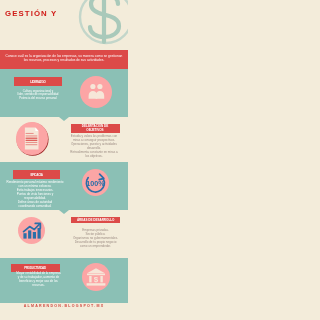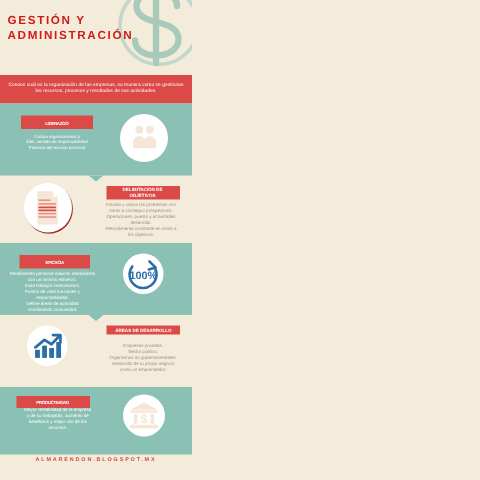--- a/index.html
+++ b/index.html
@@ -29,21 +29,21 @@
              text-align:center;}
 
   
   .rhead{position:absolute;background:#DC4A48;}
   .rhead span{display:block;color:#fff;font-weight:bold;text-align:center;
               font-size:3.05px;line-height:4.1px;letter-spacing:-0.02px;}
   .rbody{position:absolute;color:#9d8d84;font-size:3.0px;line-height:3.85px;
          text-align:center;}
 
   
-  .icon{position:absolute;border-radius:50%;background:#ffffff;}
+  .icon{position:absolute;border-radius:50%;background:#fca5a5;}
   .icon svg{position:absolute;left:0;top:0;}
 
   .footer{position:absolute;left:0;width:128px;text-align:center;color:#D04A42;
           font-size:3.6px;letter-spacing:1.25px;font-weight:bold;}
 </style>
 </head>
 <body>
 
 <div class="page">
 
@@ -57,21 +57,20 @@
 
   <svg class="wm" style="left:74px;top:-14px;" width="60" height="62" viewBox="0 0 60 62">
     <circle cx="32" cy="31" r="26" fill="none" stroke="#C3D6CA" stroke-width="2.4"></circle>
     <path d="M30 6 L30 56" stroke="#A9C9BA" stroke-width="4.2" fill="none" stroke-linecap="round"></path>
     <path d="M44 18 C44 11 37 9 30 9 C23 9 17 12 17 18 C17 24 23 27 30 28.5
              C38 30.5 45 33 45 40 C45 47 38 51 30 51 C22 51 16 47 16 41" fill="none" stroke="#A9C9BA" stroke-width="4.2" stroke-linecap="round"></path>
   </svg>
 
   <div class="title">
     <div>GESTIÓN Y</div>
-    <div>ADMINISTRACIÓN</div>
   </div>
 
   <div class="subtitle">Conoce cuál es la organización de las empresas, su manera como se gestionan los recursos, procesos y resultados de sus actividades.</div>
 
   <div class="card-head" style="left:13.7px;top:77.1px;width:48.6px;height:8.7px;">
     <span style="padding-top:2.8px;">LIDERAZGO</span>
   </div>
   <div class="card-body" style="left:9px;top:89.8px;width:58px;line-height:3.6px;font-size:2.85px;">
     <div>Cultura organizacional y</div>
     <div>líder, sentido de responsabilidad</div>

